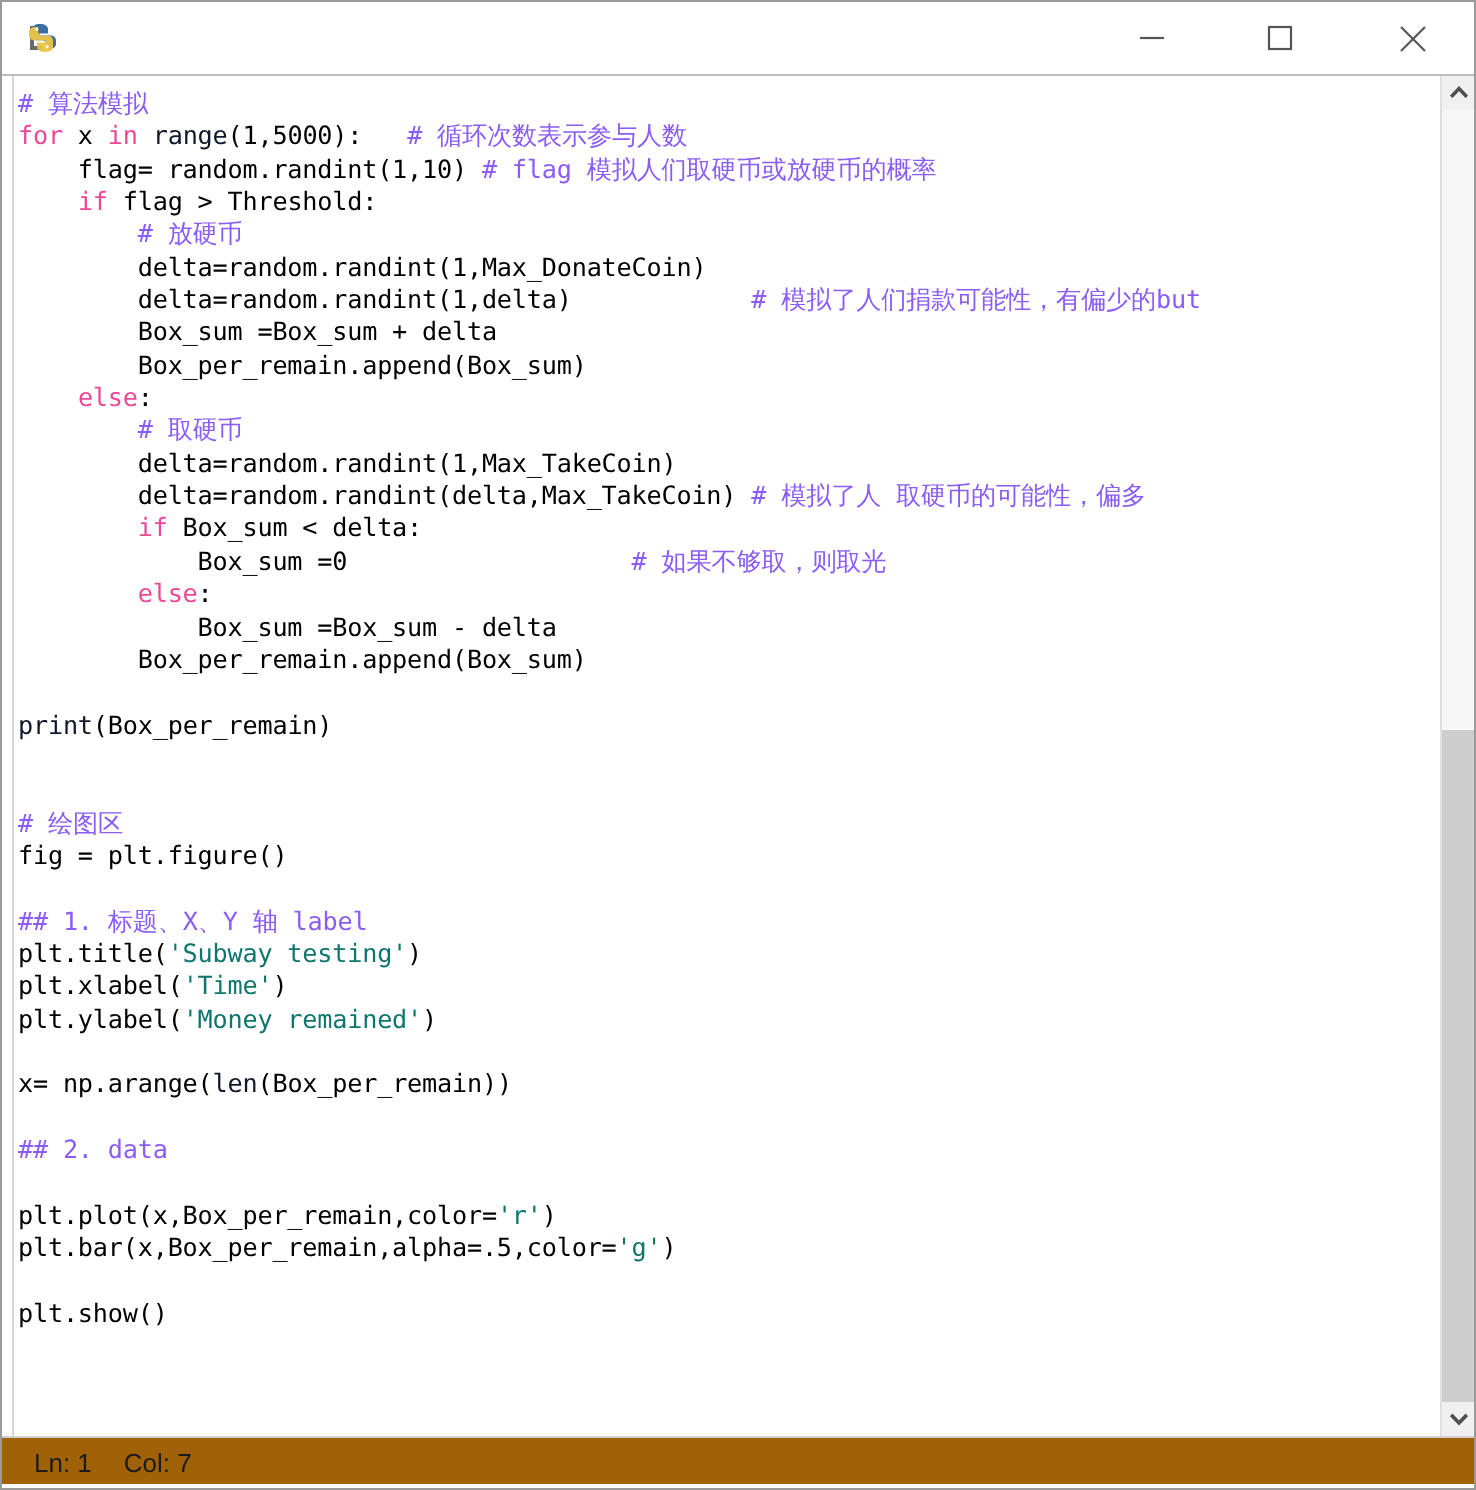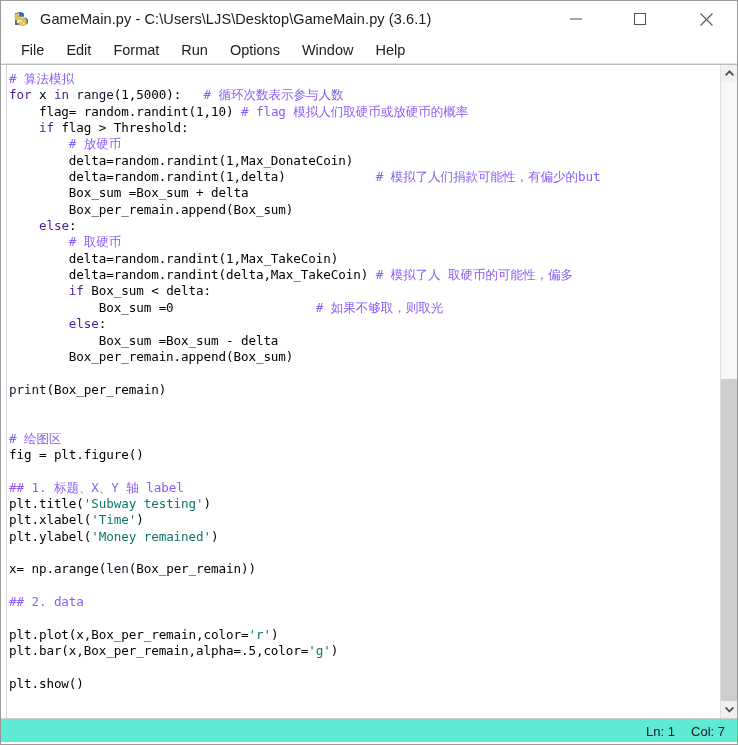--- a/index.html
+++ b/index.html
@@ -97,21 +97,21 @@
     font-family: "DejaVu Sans Mono", "Liberation Mono", monospace;
     font-size: 12.6px;
     line-height: 16.35px;
     white-space: pre;
     color: #000000;
     letter-spacing: -0.1px;
   }
   .ln { height: 16.35px; }
 
   
-  .kw      { color: #4c1d95; }        
+  .kw      { color: #ec4899; }        
   .bi      { color: #0f172a; }        
   .str     { color: #0f766e; }        
   .cmt     { color: #8b5cf6; }        
   .def     { color: #000000; }
 
   
   #vscroll {
     width: 17px;
     flex: 0 0 auto;
     background: #f0f0f0;
@@ -139,25 +139,25 @@
     left: 0; right: 0;
     top: 48%;
     bottom: 0;
     background: #cdcdcd;
   }
 
   
   #statusbar {
     height: 26px;
     min-height: 26px;
-    background: #5eead4;
+    background: #a16207;
     border-top: 1px solid #cfcfcf;
     display: flex;
     align-items: center;
-    justify-content: flex-end;
+    justify-content: flex-start;
     padding-right: 12px;
     position: relative;
   }
   .status-cell {
     font-size: 13px;
     color: #1b1b1b;
     margin-left: 16px;
     white-space: nowrap;
   }
   #status-underline {
@@ -179,49 +179,39 @@
         <path d="M9 3 c2.4 0 4 1 4 2.6 v2.2 h-4.2 v1 h5.6 c1.5 0 2.6 1.1 2.6 2.6 v1.5
                  c0 1.6 -1.4 2.6 -3 2.6 h-1.6 v-2 c0 -1.4 -1.1 -2.4 -2.5 -2.4 h-2.5
                  c-1.3 0 -2.4 -1 -2.4 -2.3 V5.6 C5 4 6.6 3 9 3 z" fill="#3a6ea5"></path>
         <path d="M11.5 17 c-2.4 0 -4 -1 -4 -2.6 v-2.2 h4.2 v-1 H6.1 c-1.5 0 -2.6 -1.1 -2.6 -2.6
                  V7.1 c0 -1.6 1.4 -2.6 3 -2.6 h1.6 v2 c0 1.4 1.1 2.4 2.5 2.4 h2.5
                  c1.3 0 2.4 1 2.4 2.3 v3.2 c0 1.6 -1.6 2.6 -4 2.6 z" fill="#e8c547" opacity="0.95"></path>
         <circle cx="7.4" cy="5.6" r="0.75" fill="#ffffff"></circle>
         <circle cx="12.6" cy="14.4" r="0.75" fill="#ffffff"></circle>
       </svg>
     </div>
-    <div id="title-text">GameMain.py - C:\Users\LJS\Desktop\GameMain.py (3.6.1)</div>
 
     <div class="wbtn" id="btn-min">
       <svg width="14" height="14" viewBox="0 0 14 14">
         <line x1="1" y1="7" x2="13" y2="7" stroke="#555555" stroke-width="1.1"></line>
       </svg>
     </div>
     <div class="wbtn" id="btn-max">
       <svg width="14" height="14" viewBox="0 0 14 14">
         <rect x="1.5" y="1.5" width="11" height="11" fill="none" stroke="#555555" stroke-width="1.1"></rect>
       </svg>
     </div>
     <div class="wbtn" id="btn-close">
       <svg width="15" height="15" viewBox="0 0 15 15">
         <line x1="1.5" y1="1.5" x2="13.5" y2="13.5" stroke="#555555" stroke-width="1.1"></line>
         <line x1="13.5" y1="1.5" x2="1.5" y2="13.5" stroke="#555555" stroke-width="1.1"></line>
       </svg>
     </div>
   </div>
 
-  <div id="menubar">
-    <div class="menu-item">File</div>
-    <div class="menu-item">Edit</div>
-    <div class="menu-item">Format</div>
-    <div class="menu-item">Run</div>
-    <div class="menu-item">Options</div>
-    <div class="menu-item">Window</div>
-    <div class="menu-item">Help</div>
-  </div>
 
   <div id="editor-wrap">
     <div id="gutter"></div>
     <div id="code"><div class="ln"><span class="cmt"># 算法模拟</span></div><div class="ln"><span class="kw">for</span><span class="def"> x </span><span class="kw">in</span><span class="def"> </span><span class="bi">range</span><span class="def">(1,5000):   </span><span class="cmt"># 循环次数表示参与人数</span></div><div class="ln"><span class="def">    flag= random.randint(1,10) </span><span class="cmt"># flag 模拟人们取硬币或放硬币的概率</span></div><div class="ln"><span class="def">    </span><span class="kw">if</span><span class="def"> flag &gt; Threshold:</span></div><div class="ln"><span class="def">        </span><span class="cmt"># 放硬币</span></div><div class="ln"><span class="def">        delta=random.randint(1,Max_DonateCoin)</span></div><div class="ln"><span class="def">        delta=random.randint(1,delta)            </span><span class="cmt"># 模拟了人们捐款可能性，有偏少的but</span></div><div class="ln"><span class="def">        Box_sum =Box_sum + delta</span></div><div class="ln"><span class="def">        Box_per_remain.append(Box_sum)</span></div><div class="ln"><span class="def">    </span><span class="kw">else</span><span class="def">:</span></div><div class="ln"><span class="def">        </span><span class="cmt"># 取硬币</span></div><div class="ln"><span class="def">        delta=random.randint(1,Max_TakeCoin)</span></div><div class="ln"><span class="def">        delta=random.randint(delta,Max_TakeCoin) </span><span class="cmt"># 模拟了人 取硬币的可能性，偏多</span></div><div class="ln"><span class="def">        </span><span class="kw">if</span><span class="def"> Box_sum &lt; delta:</span></div><div class="ln"><span class="def">            Box_sum =0                   </span><span class="cmt"># 如果不够取，则取光</span></div><div class="ln"><span class="def">        </span><span class="kw">else</span><span class="def">:</span></div><div class="ln"><span class="def">            Box_sum =Box_sum - delta</span></div><div class="ln"><span class="def">        Box_per_remain.append(Box_sum)</span></div><div class="ln">&nbsp;</div><div class="ln"><span class="bi">print</span><span class="def">(Box_per_remain)</span></div><div class="ln">&nbsp;</div><div class="ln">&nbsp;</div><div class="ln"><span class="cmt"># 绘图区</span></div><div class="ln"><span class="def">fig = plt.figure()</span></div><div class="ln">&nbsp;</div><div class="ln"><span class="cmt">## 1. 标题、X、Y 轴 label</span></div><div class="ln"><span class="def">plt.title(</span><span class="str">'Subway testing'</span><span class="def">)</span></div><div class="ln"><span class="def">plt.xlabel(</span><span class="str">'Time'</span><span class="def">)</span></div><div class="ln"><span class="def">plt.ylabel(</span><span class="str">'Money remained'</span><span class="def">)</span></div><div class="ln">&nbsp;</div><div class="ln"><span class="def">x= np.arange(</span><span class="bi">len</span><span class="def">(Box_per_remain))</span></div><div class="ln">&nbsp;</div><div class="ln"><span class="cmt">## 2. data</span></div><div class="ln">&nbsp;</div><div class="ln"><span class="def">plt.plot(x,Box_per_remain,color=</span><span class="str">'r'</span><span class="def">)</span></div><div class="ln"><span class="def">plt.bar(x,Box_per_remain,alpha=.5,color=</span><span class="str">'g'</span><span class="def">)</span></div><div class="ln">&nbsp;</div><div class="ln"><span class="def">plt.show()</span></div></div>
 
     <div id="vscroll">
       <div class="sb-arrow">
         <svg width="9" height="7" viewBox="0 0 9 7">
           <path d="M0.6 5.4 L4.5 1.3 L8.4 5.4" fill="none" stroke="#4f4f4f" stroke-width="1.8"></path>
         </svg>

